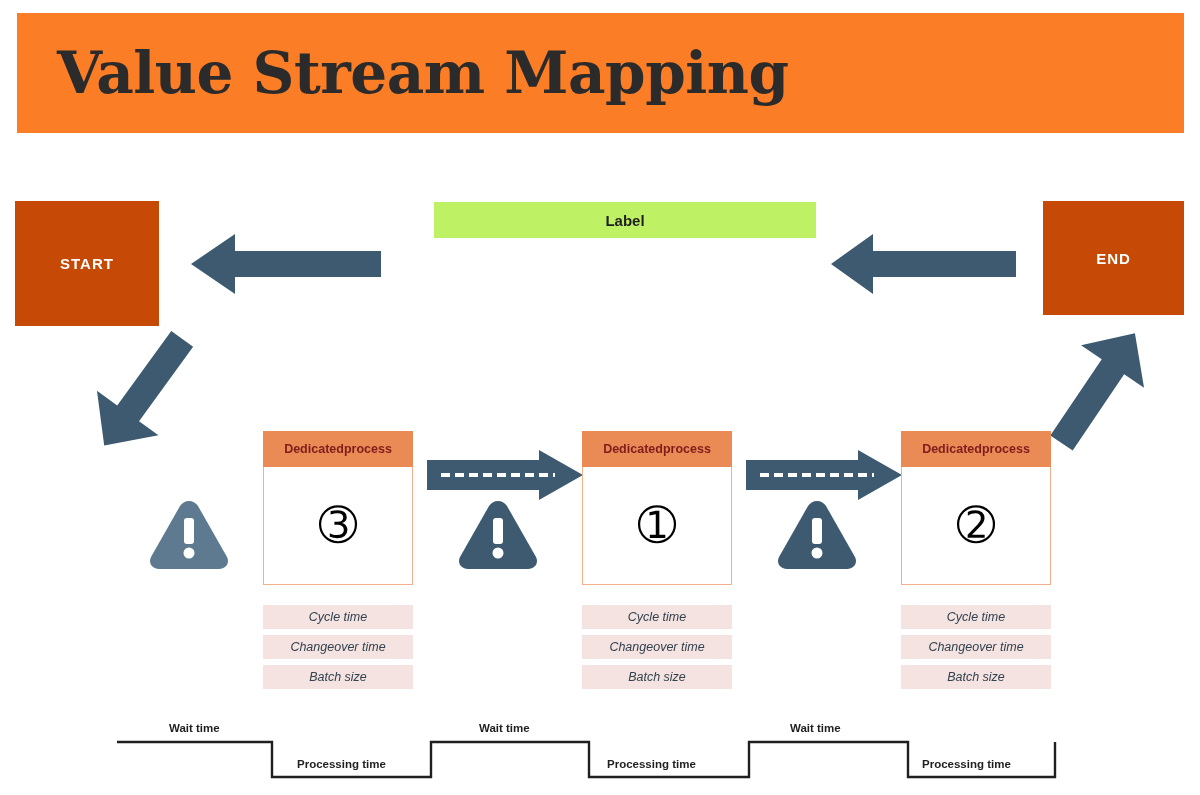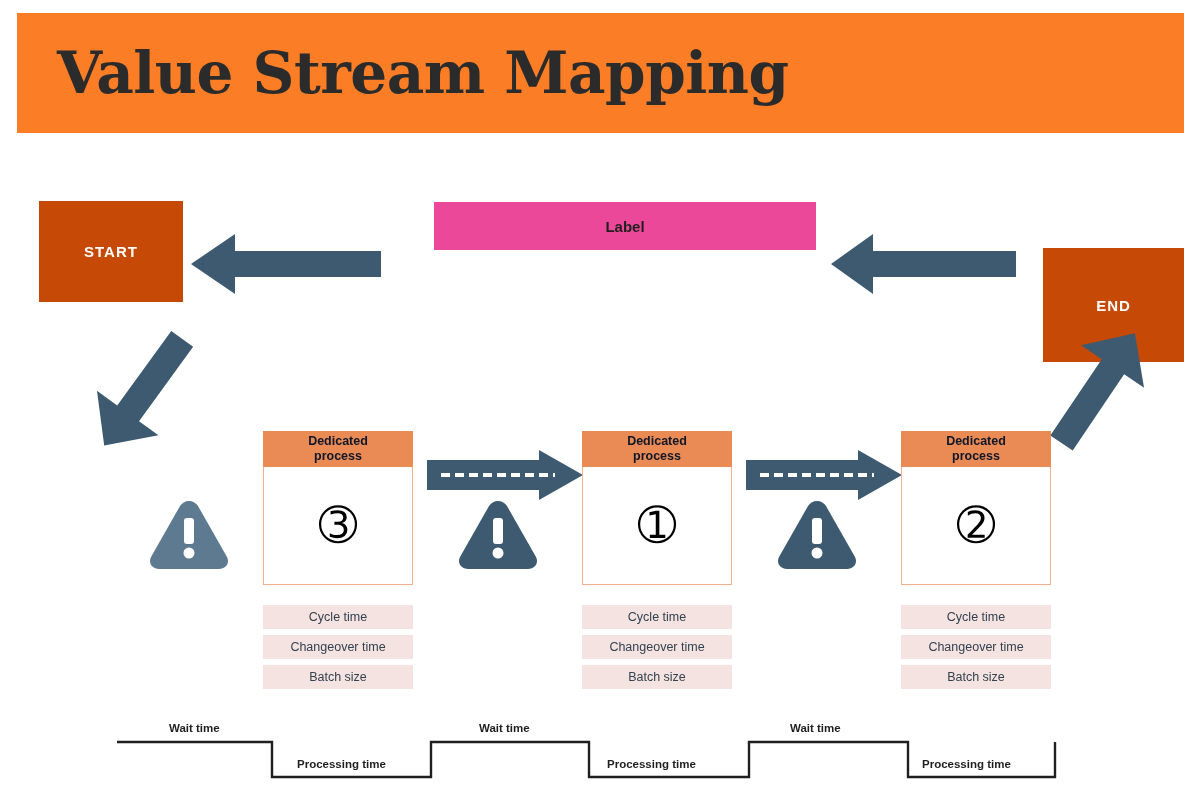--- a/index.html
+++ b/index.html
@@ -28,60 +28,60 @@
     line-height:1;
   }
 
   
   .terminal{
     position:absolute;
     background:#C64A05;
     display:flex;align-items:center;justify-content:center;
     color:#ffffff;font-weight:bold;font-size:15px;letter-spacing:1px;
   }
-  #start-box{left:14px;top:201px;width:144px;height:101px;margin-left:24px;}
-  #end-box{left:1042px;top:201px;width:141px;height:114px;margin-top:47px;}
+  #start-box{left:14px;top:201px;width:144px;height:125px;}
+  #end-box{left:1042px;top:201px;width:141px;height:114px;}
 
   
   .label-card{position:absolute;left:433px;top:202px;width:382px;}
   .label-card-head{
-    background:#ec4899;height:48px;
+    background:#bef264;height:36px;
     display:flex;align-items:center;justify-content:center;
     font-weight:bold;font-size:15px;color:#1f1f1f;
   }
   .label-card-body{
     background:#ffffff;height:51px;
     border:1px solid #F0A170;border-top:none;
     display:flex;align-items:center;justify-content:center;
     font-size:20px;color:#2b2b2b;
   }
 
   
   .proc{position:absolute;width:150px;}
   .proc-head{
     background:#EA8A55;height:36px;
-    display:flex;flex-direction:column;align-items:center;justify-content:center;
-    font-weight:bold;font-size:12.5px;color:#0f172a;line-height:1.18;text-align:right;
+    display:flex;flex-direction:row;align-items:center;justify-content:center;
+    font-weight:bold;font-size:12.5px;color:#7f1d1d;line-height:1.18;text-align:right;
   }
   .proc-body{
     background:#ffffff;height:117px;
     border:1px solid #F3B08B;border-top:none;
     display:flex;align-items:center;justify-content:center;
   }
   .proc-glyph{
     font-family:"DejaVu Sans", sans-serif;
     font-size:46px;color:#000000;line-height:1;
     display:block;margin-top:-2px;
   }
   #proc-1{left:262px;top:431px;}
   #proc-2{left:581px;top:431px;}
   #proc-3{left:900px;top:431px;}
 
   
-  .metrics{position:absolute;width:150px;}
+  .metrics{position:absolute;width:150px;font-style:italic;}
   #metrics-1{left:262px;top:605px;}
   #metrics-2{left:581px;top:605px;}
   #metrics-3{left:900px;top:605px;}
   .metric-chip{
     background:#F4E3E1;height:24px;margin-bottom:6px;
     display:flex;align-items:center;justify-content:center;
     font-size:12.5px;color:#33424f;
   }
 
   

